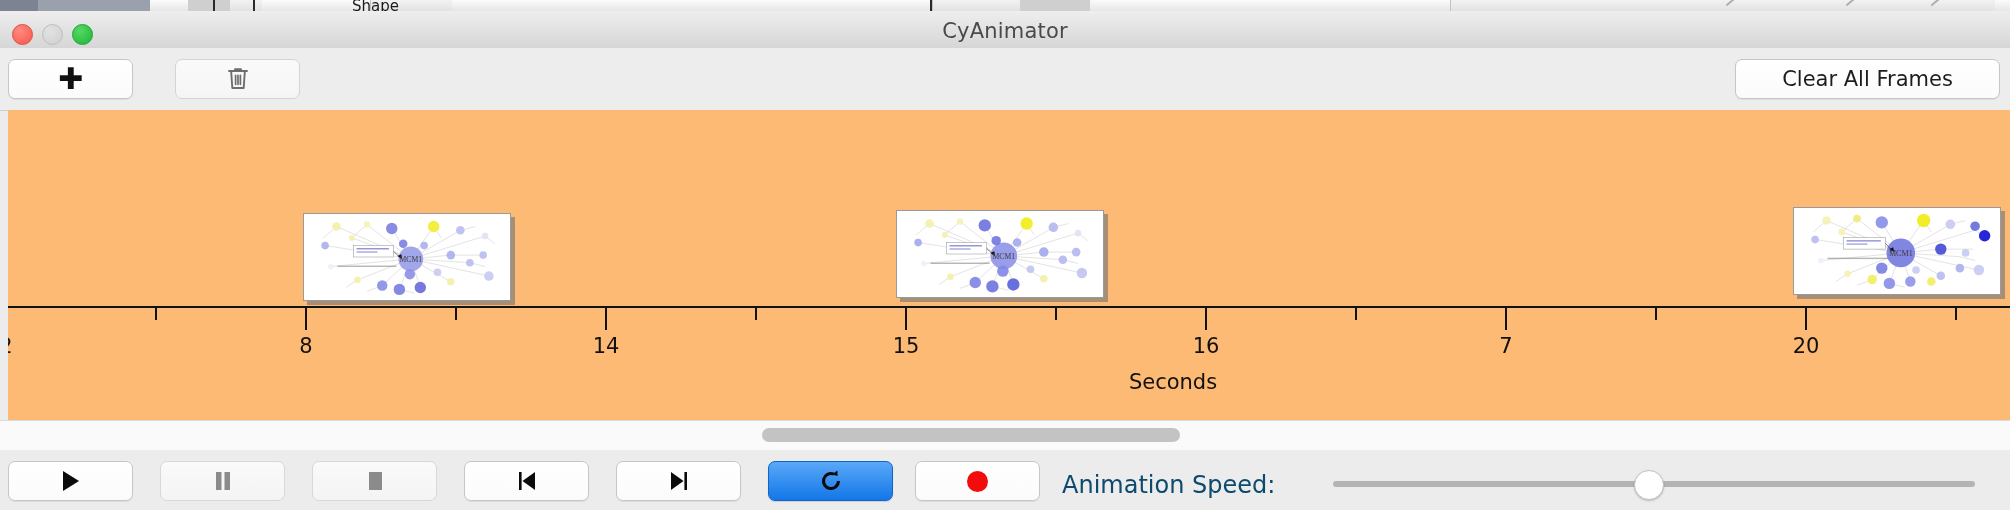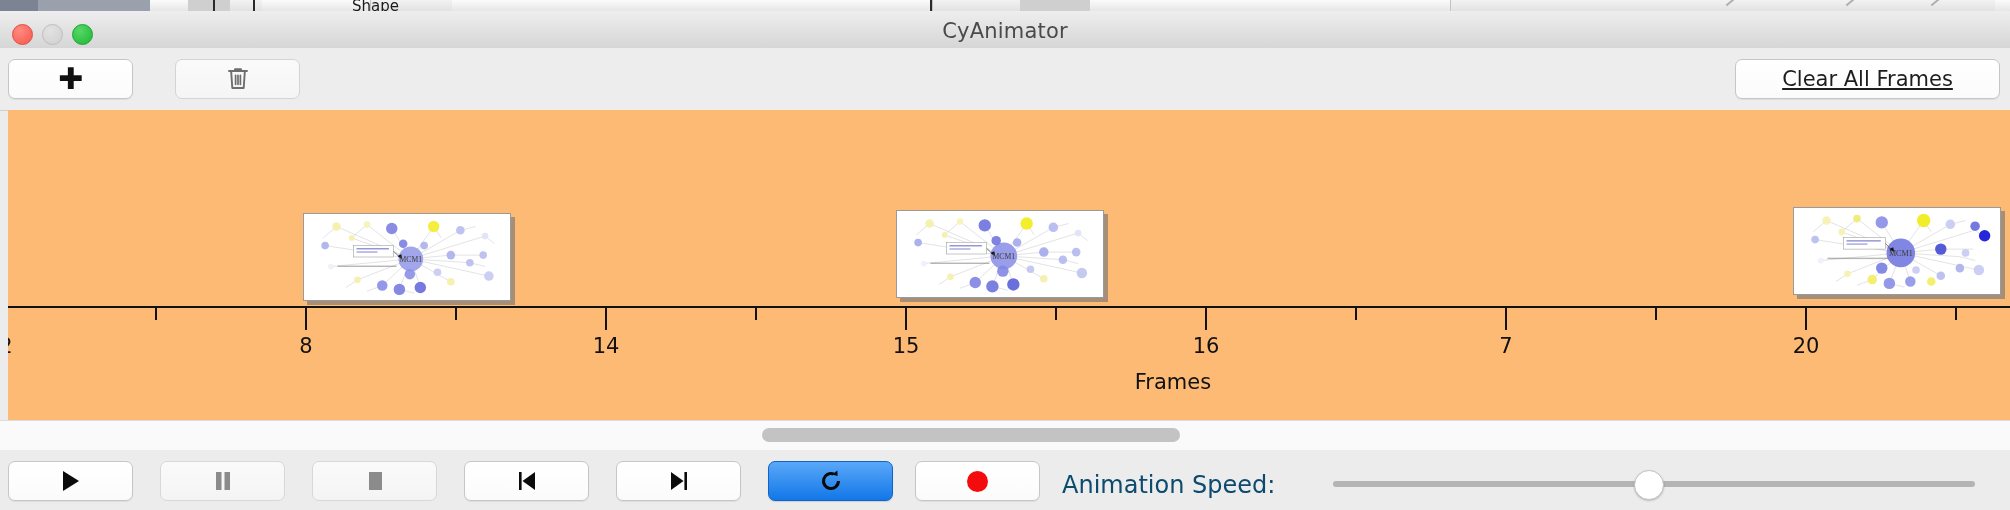--- a/index.html
+++ b/index.html
@@ -127,21 +127,21 @@
 
     <div class="btn flat" style="left:175px;top:11px;width:125px;height:40px;">
       <svg class="trash-svg" width="22" height="26" viewBox="0 0 22 26">
         <path d="M2 5h18" stroke="#6d6d6d" stroke-width="1.9" fill="none" stroke-linecap="round"></path>
         <path d="M8 5V3.2h6V5" stroke="#6d6d6d" stroke-width="1.9" fill="none" stroke-linejoin="round"></path>
         <path d="M4.2 5.8l1.1 16.2h11.4l1.1-16.2" stroke="#6d6d6d" stroke-width="1.9" fill="none" stroke-linejoin="round"></path>
         <path d="M8.6 9.3v9M11 9.3v9M13.4 9.3v9" stroke="#6d6d6d" stroke-width="1.7" stroke-linecap="round"></path>
       </svg>
     </div>
 
-    <div class="btn" style="left:1735px;top:11px;width:265px;height:40px;text-decoration:underline;">
+    <div class="btn" style="left:1735px;top:11px;width:265px;height:40px;">
       <span>Clear All Frames</span>
     </div>
   </div>
 
   <div class="canvas">
 
     <div class="frame" id="frame0" style="left: 295px; top: 103px; width: 208px; height: 88px;">
       <div class="frame-inner">
         <svg class="gsvg" viewBox="0 0 208 84">
           <g stroke="#bdbdbd" stroke-width="0.45" fill="none">
@@ -308,21 +308,21 @@
           <div class="tick major" style="left: 1797px;"></div>
           <div class="tlabel" style="left: 1798px;">20</div>
           <div class="tick minor" style="left: 147px;"></div>
           <div class="tick minor" style="left: 447px;"></div>
           <div class="tick minor" style="left: 747px;"></div>
           <div class="tick minor" style="left: 1047px;"></div>
           <div class="tick minor" style="left: 1347px;"></div>
           <div class="tick minor" style="left: 1647px;"></div>
           <div class="tick minor" style="left: 1947px;"></div>
         </div>
-      <div class="axis-title" id="axis-title" style="left: 1165px;">Frames</div>
+      <div class="axis-title" id="axis-title" style="left: 1165px;">Seconds</div>
     </div>
   </div>
 
   <div class="hscroll">
     <div class="hthumb" id="hthumb" style="left: 762px; width: 418px;"></div>
   </div>
 
   <div class="controls">
 
     <div class="cbtn" id="btn-play" style="left: 8px; width: 125px;">

